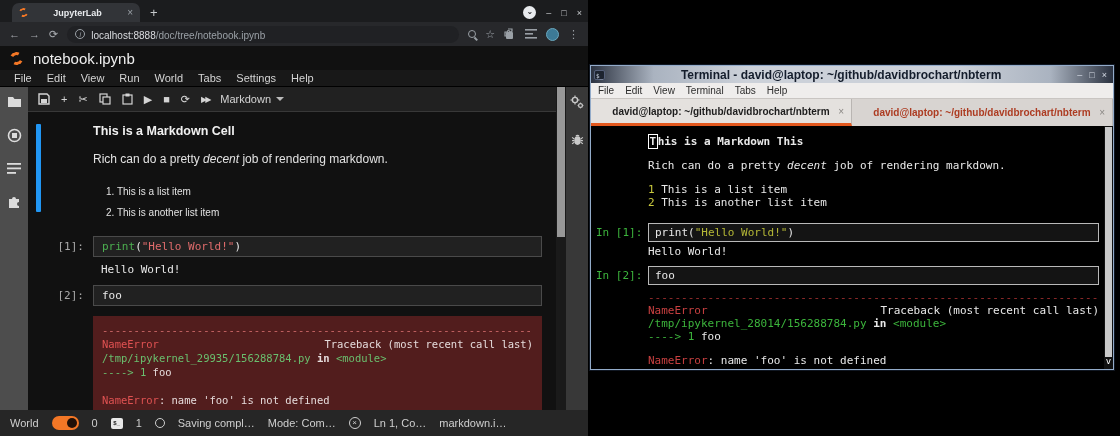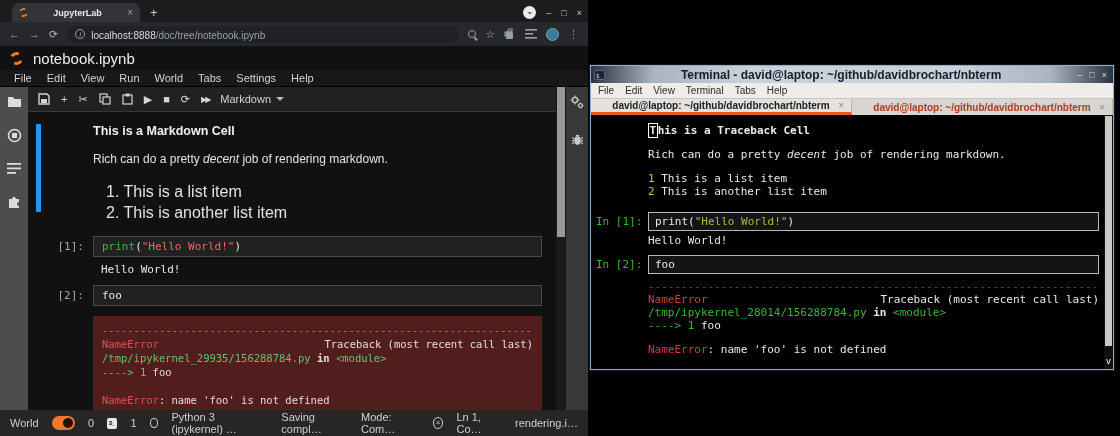--- a/index.html
+++ b/index.html
@@ -71,21 +71,21 @@
 
   .notebook { flex:1; position:relative; padding:8px 14px 0 11px; overflow:hidden; }
   .sel-bar { position:absolute; left:8px; top:12px; width:5px; height:88px; background:#2196f3; border-radius:1px; }
   .cell-row { display:flex; margin-bottom:7px; }
   .prompt-col { width:54px; flex:0 0 auto; text-align:right; padding-right:9px;
     color:#a9a9a9; font-size:11px; padding-top:4px; }
   .cell-content { flex:1; min-width:0; }
   .md-cell { padding:4px 0 6px 0; }
   .md-h { color:#f0f0f0; font-size:12.5px; font-weight:bold; margin-bottom:14px; }
   .md-p { color:#e2e2e2; font-size:12px; margin-bottom:15px; }
-  .md-li { color:#e2e2e2; font-size:16px; margin-left:13px; line-height:21px; }
+  .md-li { color:#e2e2e2; font-size:10px; margin-left:13px; line-height:21px; }
   .code-box { background:#212121; border:1px solid #4a4a4a; padding:3px 8px; font-size:11px; color:#e8e8e8; }
   .out-line { color:#e8e8e8; font-size:11px; padding:6px 8px 2px 8px; }
   .tok-fn { color:#4caf50; }
   .tok-str { color:#e06c6c; }
   .err-box { background:#521d1d; padding:7px 9px; font-size:10.5px; line-height:14px;
     color:#e6dcdc; margin-top:3px; }
   .err-dashes { color:#cf6a6a; white-space:nowrap; overflow:hidden; }
   .err-line2 { display:flex; justify-content:space-between; }
   .err-name { color:#e05252; }
   .err-green { color:#6abf6e; }
@@ -113,21 +113,21 @@
   .t-titlebar { height:17px; flex:0 0 auto; display:flex; align-items:center;
     background:linear-gradient(90deg,#2b3240 0%,#aab3c0 12%,#ccd1d9 30%,#ccd1d9 70%,#aab3c0 88%,#2b3240 100%); }
   .t-appicon { width:11px; height:10px; background:#1d2430; border:1px solid #55607a; border-radius:2px;
     margin-left:3px; color:#cdd6e4; font-size:6px; line-height:9px; text-align:center; }
   .t-title { flex:1; text-align:center; font-size:12px; font-weight:bold; color:#141d2c; white-space:nowrap; overflow:hidden; }
   .t-btns { display:flex; gap:7px; padding-right:6px; }
   .t-btn { color:#d6dce6; font-size:9px; line-height:10px; }
   .t-menubar { height:16px; flex:0 0 auto; background:#efedec; display:flex; align-items:center;
     gap:11px; padding:0 7px; border-bottom:1px solid #c9c5c2; }
   .t-menu-item { font-size:10px; color:#2b2b2b; }
-  .t-tabbar { height:16px; flex:0 0 auto; background:#d8d4d1; display:flex; }
+  .t-tabbar { height:27px; flex:0 0 auto; background:#d8d4d1; display:flex; }
   .t-tab { flex:1; position:relative; display:flex; align-items:center; justify-content:center;
     font-size:10px; font-weight:bold; border-right:1px solid #b9b5b2; }
   .t-tab.active { background:#e4e1de; border-bottom:3px solid #e2581e; color:#1d1d1d; }
   .t-tab.inactive { color:#ad3c22; }
   .t-tab .tab-x { position:absolute; right:7px; color:#8a8784; font-weight:normal; }
 
   .t-content { flex:1; position:relative; background:#000; padding:9px 14px 4px 5px;
     font-family:"DejaVu Sans Mono","Liberation Mono",monospace; font-size:11px; line-height:13px;
     color:#e8e8e8; overflow:hidden; }
   .t-scroll { position:absolute; right:0; top:0; bottom:0; width:9px; background:#111; }
@@ -335,26 +335,25 @@
     </div>
   </div>
 
   <div class="statusbar">
     <span>World</span>
     <span class="toggle-on"></span>
     <span>0</span>
     <span class="term-ic">$_</span>
     <span>1</span>
     <span class="kern-ic"></span>
-    <span>Python 3 (ipykernel) …</span>
     <span>Saving compl…</span>
     <span>Mode: Com…</span>
     <span class="xcirc">×</span>
     <span>Ln 1, Co…</span>
-    <span>rendering.i…</span>
+    <span>markdown.i…</span>
   </div>
 </div>
 
 <div id="terminal">
 
   <div class="t-titlebar">
     <span class="t-appicon mono">$_</span>
     <span class="t-title">Terminal - david@laptop: ~/github/davidbrochart/nbterm</span>
     <span class="t-btns">
       <span class="t-btn">–</span>
@@ -377,21 +376,21 @@
       <span>david@laptop: ~/github/davidbrochart/nbterm</span>
       <span class="tab-x">×</span>
     </div>
     <div class="t-tab inactive">
       <span>david@laptop: ~/github/davidbrochart/nbterm</span>
       <span class="tab-x">×</span>
     </div>
   </div>
 
   <div class="t-content">
-    <div class="t-line t-indent" style="font-weight:bold"><span class="t-cursor">T</span><span>his is a Traceback Cell</span></div>
+    <div class="t-line t-indent" style="font-weight:bold"><span class="t-cursor">T</span><span>his is a Markdown This</span></div>
     <div class="t-blank"></div>
     <div class="t-line t-indent"><span>Rich can do a pretty </span><i>decent</i><span> job of rendering markdown.</span></div>
     <div class="t-blank"></div>
     <div class="t-line t-indent"><span class="t-yellow">1</span> <span>This is a list item</span></div>
     <div class="t-line t-indent"><span class="t-yellow">2</span> <span>This is another list item</span></div>
     <div class="t-blank"></div>
 
     <div class="t-cellrow">
       <span class="t-prompt">In [1]:</span>
       <span class="t-box"><span>print(</span><span class="t-olive">"Hello World!"</span><span>)</span></span>

